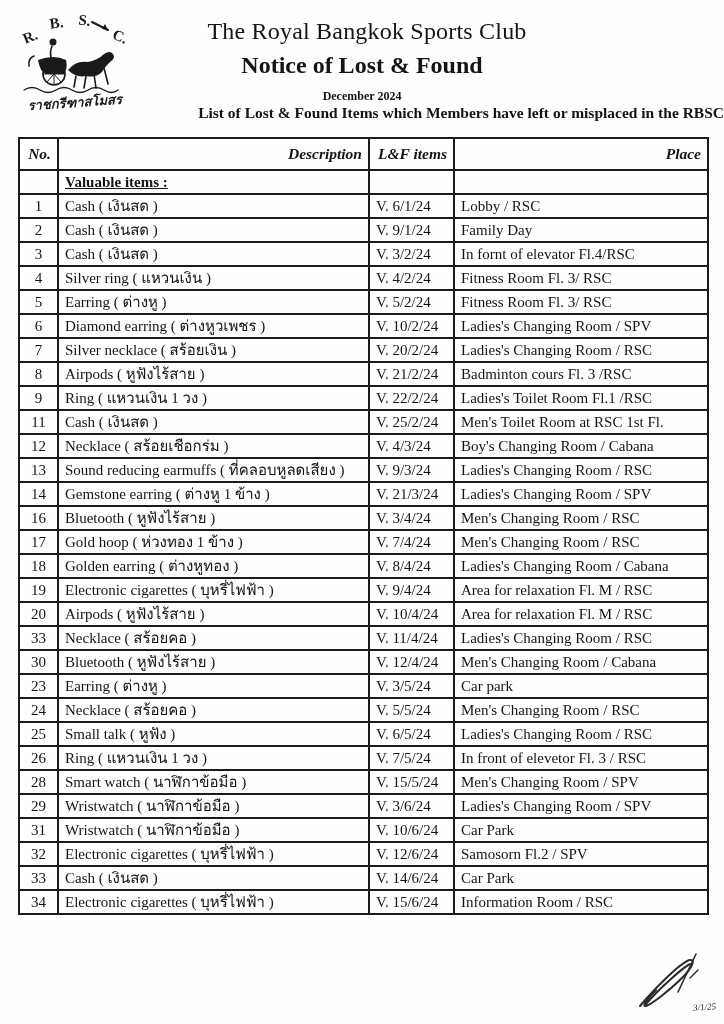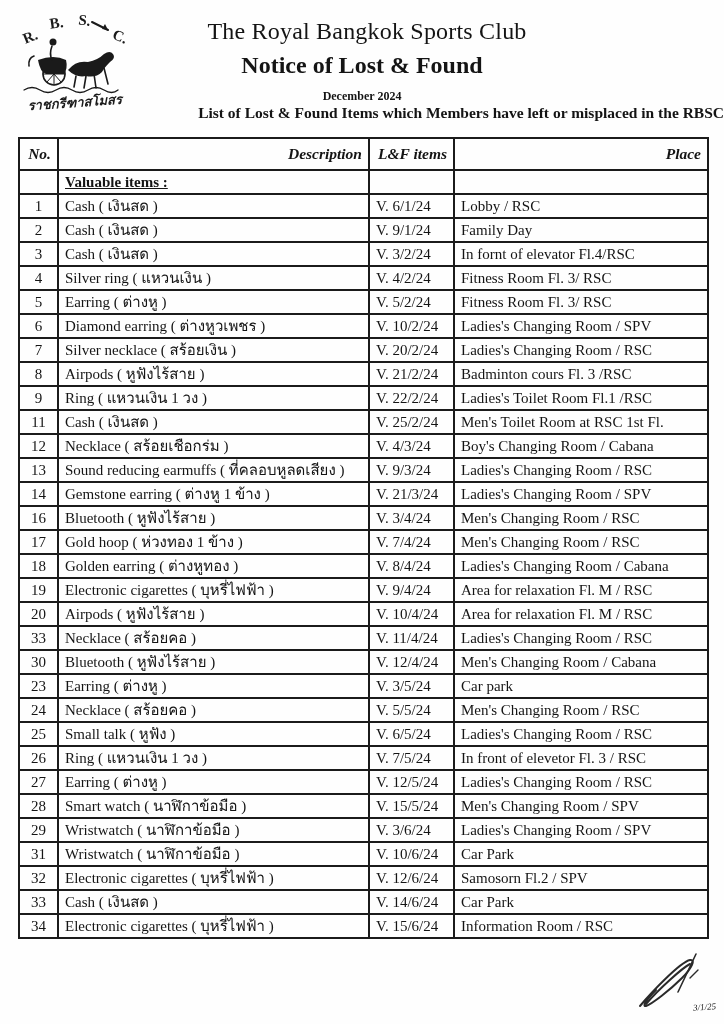--- a/index.html
+++ b/index.html
@@ -311,26 +311,20 @@
           <td class="pl">Ladies's Changing Room / RSC</td>
         </tr>
 
         <tr>
           <td class="no">26</td>
           <td class="desc"><span>Ring ( แหวนเงิน 1 วง )</span></td>
           <td class="lf-c">V. 7/5/24</td>
           <td class="pl">In front of elevetor Fl. 3 / RSC</td>
         </tr>
 
-        <tr>
-          <td class="no">27</td>
-          <td class="desc"><span>Earring ( ต่างหู )</span></td>
-          <td class="lf-c">V. 12/5/24</td>
-          <td class="pl">Ladies's Changing Room / RSC</td>
-        </tr>
 
         <tr>
           <td class="no">28</td>
           <td class="desc"><span>Smart watch ( นาฬิกาข้อมือ )</span></td>
           <td class="lf-c">V. 15/5/24</td>
           <td class="pl">Men's Changing Room / SPV</td>
         </tr>
 
         <tr>
           <td class="no">29</td>

